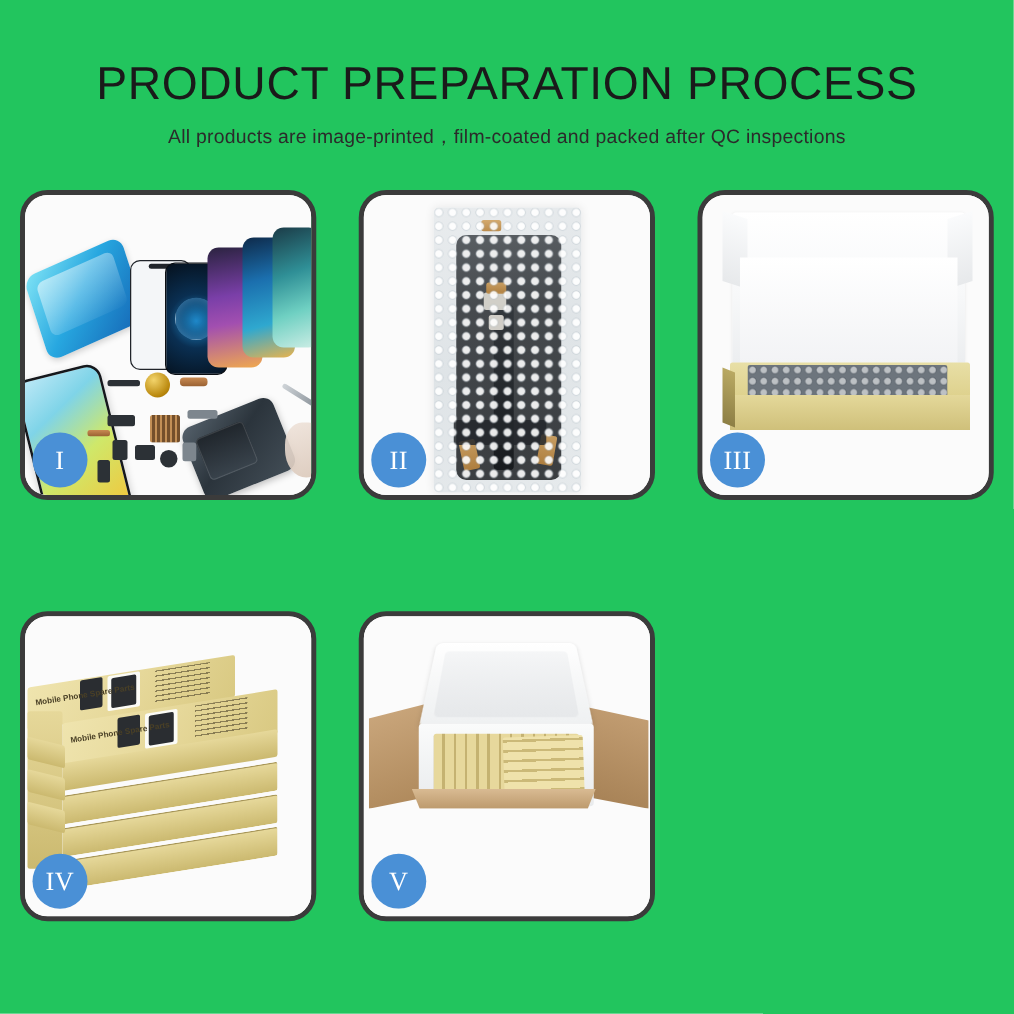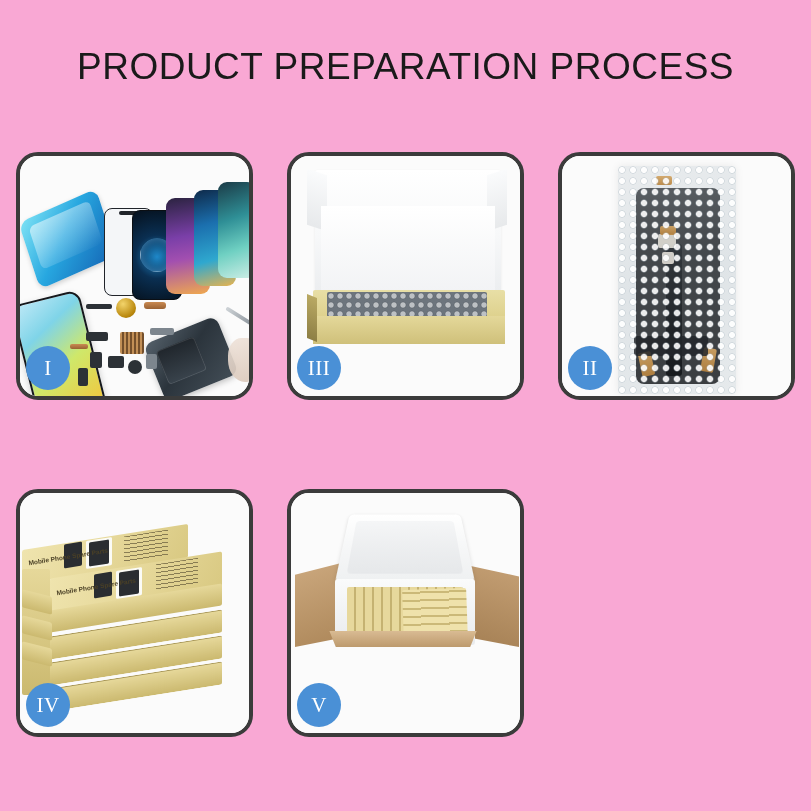--- a/index.html
+++ b/index.html
@@ -2,21 +2,21 @@
 <html><head>
 <meta charset="utf-8">
 <style>
   html,body{margin:0;padding:0;}
   body{
     width:811px;height:811px;
     background:#ffffff;
     font-family:"Liberation Sans", sans-serif;
     overflow:hidden;
   }
-  .page{position:relative;width:811px;height:811px;background:#f9a8d4;}
+  .page{position:relative;width:811px;height:811px;background:#22c55e;}
 
   
   .header{position:absolute;left:0;top:0;width:811px;text-align:center;}
   .title{
     font-size:37px;font-weight:400;letter-spacing:.5px;
     color:#1a1a1a;margin-top:48px;line-height:1.05;
     font-family:"Liberation Sans", sans-serif;
   }
   .subtitle{
     font-size:15.5px;font-weight:400;color:#2b2b2b;
@@ -281,20 +281,21 @@
   .c-tapeB{position:absolute;left:44px;top:180px;width:24px;height:22px;
     background:rgba(150,118,82,.5);transform:skewY(16deg);}
 </style>
 </head>
 <body>
 
 <div class="page">
 
   <div class="header">
     <div class="title">PRODUCT PREPARATION PROCESS</div>
+    <div class="subtitle">All products are image-printed，film-coated and packed after QC inspections</div>
   </div>
 
   <div class="grid">
 
     <div class="panel p1">
       <div class="photo">
         <div class="ph ph-a"></div>
         <div class="ph ph-b"></div>
         <div class="ph ph-c"></div>
         <div class="ph ph-d"></div>
@@ -313,52 +314,52 @@
         <div class="part" style="left:108px;top:204px;width:14px;height:14px;border-radius:50%;"></div>
         <div class="part lt" style="left:126px;top:198px;width:11px;height:15px;"></div>
         <div class="part" style="left:58px;top:212px;width:10px;height:18px;border-radius:2px;"></div>
         <div class="part cu" style="left:50px;top:188px;width:18px;height:5px;"></div>
         <div class="tweez"></div>
         <div class="hand"></div>
       </div>
       <div class="badge">I</div>
     </div>
 
-    <div class="panel p3">
-      <div class="photo">
-        <div class="lid"></div>
-        <div class="lid-flapL"></div>
-        <div class="lid-flapR"></div>
-        <div class="foam"></div>
-        <div class="tray"></div>
-        <div class="bw-layer"></div>
-        <div class="tray-front"></div>
-        <div class="tray-end"></div>
-      </div>
-      <div class="badge">III</div>
-    </div>
-
     <div class="panel p2">
       <div class="photo">
         <div class="wrap-bag">
           <div class="scr-dark"></div>
           <div class="flex-strip"></div>
           <div class="conn" style="left:40px;top:68px;width:18px;height:14px;"></div>
           <div class="conn" style="left:44px;top:86px;width:12px;height:12px;"></div>
           <div class="tape" style="left:38px;top:10px;width:16px;height:9px;"></div>
           <div class="tape" style="left:42px;top:60px;width:16px;height:9px;"></div>
           <div class="tape" style="left:22px;top:186px;width:13px;height:24px;transform:rotate(-12deg);"></div>
           <div class="tape" style="left:84px;top:182px;width:13px;height:24px;transform:rotate(10deg);"></div>
           <div class="conn" style="left:16px;top:170px;width:74px;height:20px;background:#23272b;opacity:.85;"></div>
           <div class="bubbles"></div>
         </div>
       </div>
       <div class="badge">II</div>
     </div>
 
+    <div class="panel p3">
+      <div class="photo">
+        <div class="lid"></div>
+        <div class="lid-flapL"></div>
+        <div class="lid-flapR"></div>
+        <div class="foam"></div>
+        <div class="tray"></div>
+        <div class="bw-layer"></div>
+        <div class="tray-front"></div>
+        <div class="tray-end"></div>
+      </div>
+      <div class="badge">III</div>
+    </div>
+
     <div class="panel p4">
       <div class="photo">
 
         <div class="stk stk-top" style="left:2px;top:44px;width:166px;height:34px;transform:skewY(-9deg);"></div>
         <div class="lab-chip" style="left:44px;top:50px;width:18px;height:24px;transform:skewY(-9deg);"></div>
         <div class="lab-plate" style="left:66px;top:46px;width:26px;height:28px;transform:skewY(-9deg);"></div>
         <div class="lab-chip" style="left:69px;top:48px;width:20px;height:24px;transform:skewY(-9deg);"></div>
         <div class="lab-lines" style="left:104px;top:40px;width:44px;height:26px;transform:skewY(-9deg);opacity:.75;"></div>
         <div class="boxlabel" style="left:8px;top:60px;transform:rotate(-9deg);">Mobile Phone Spare Parts</div>
 

